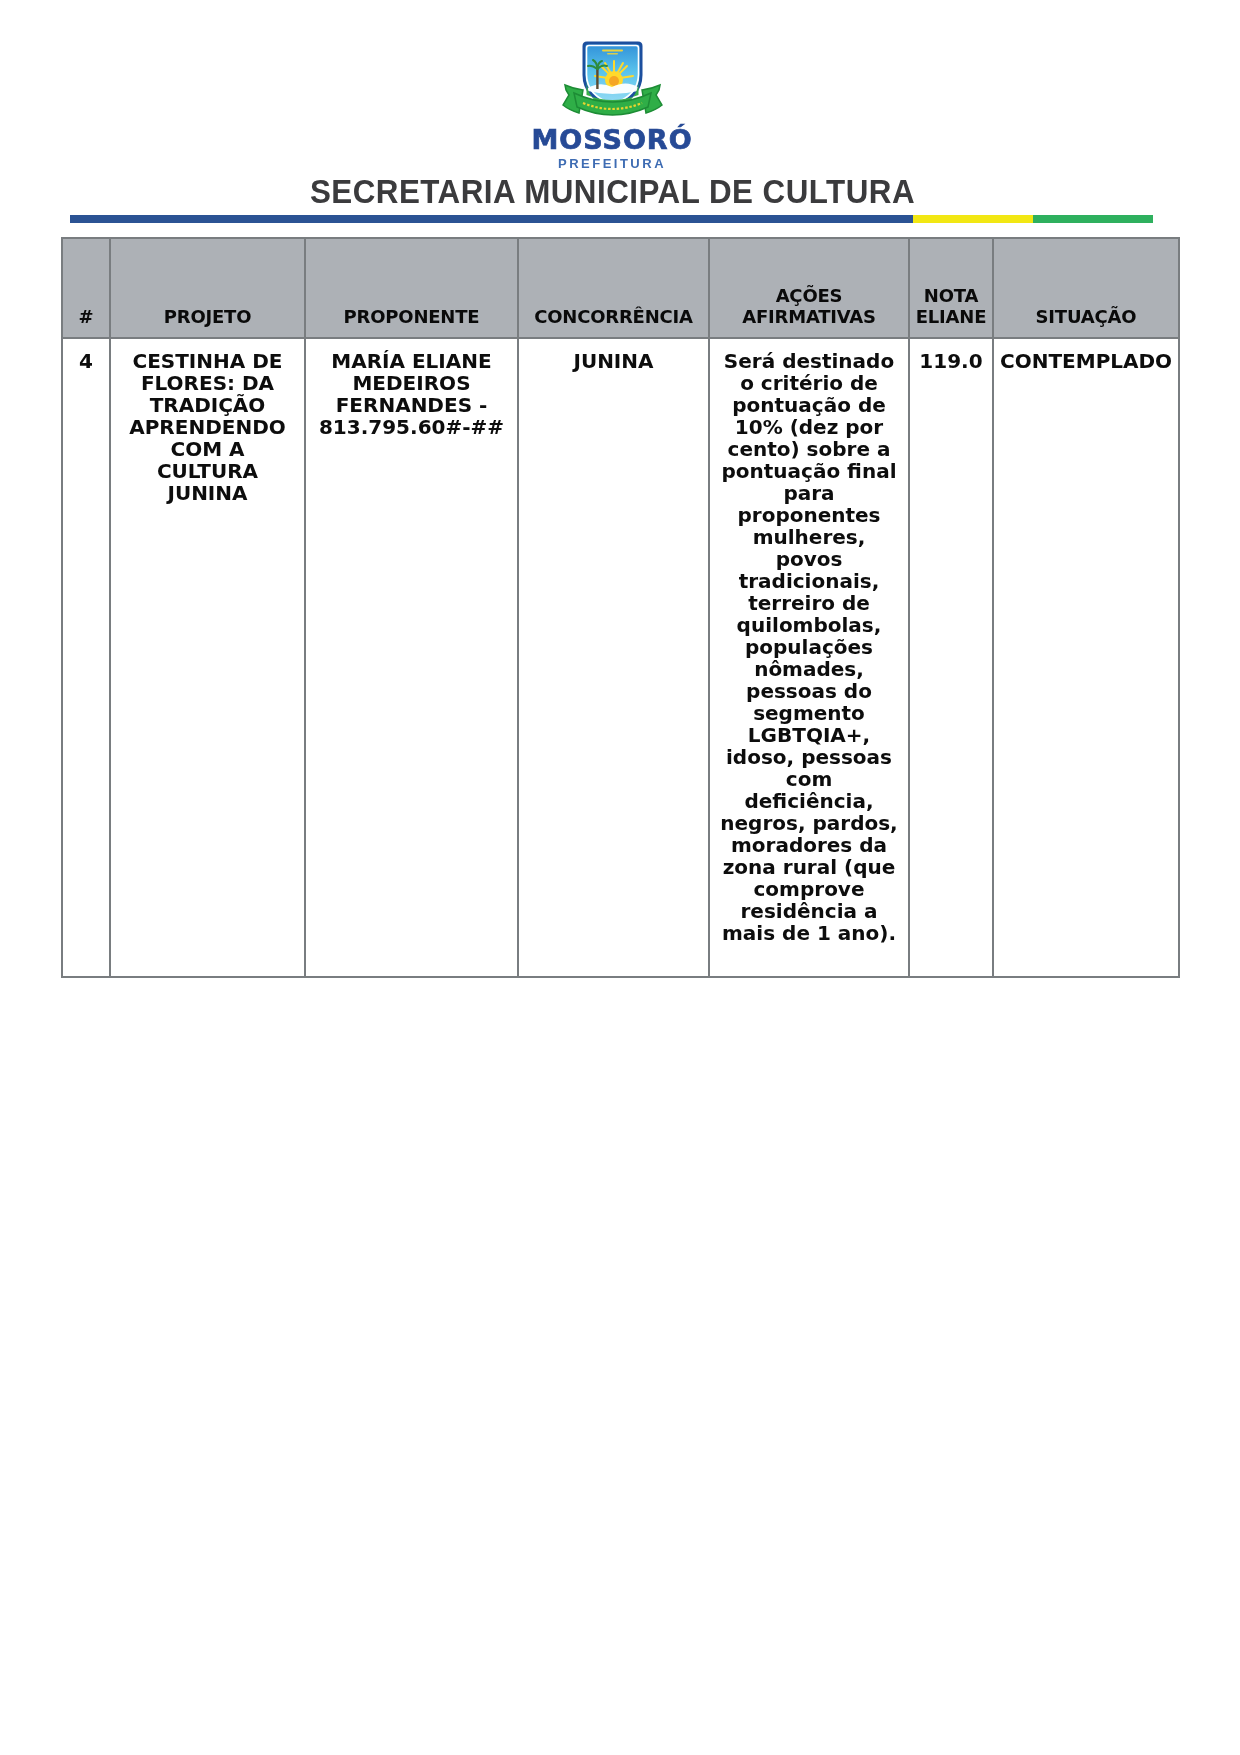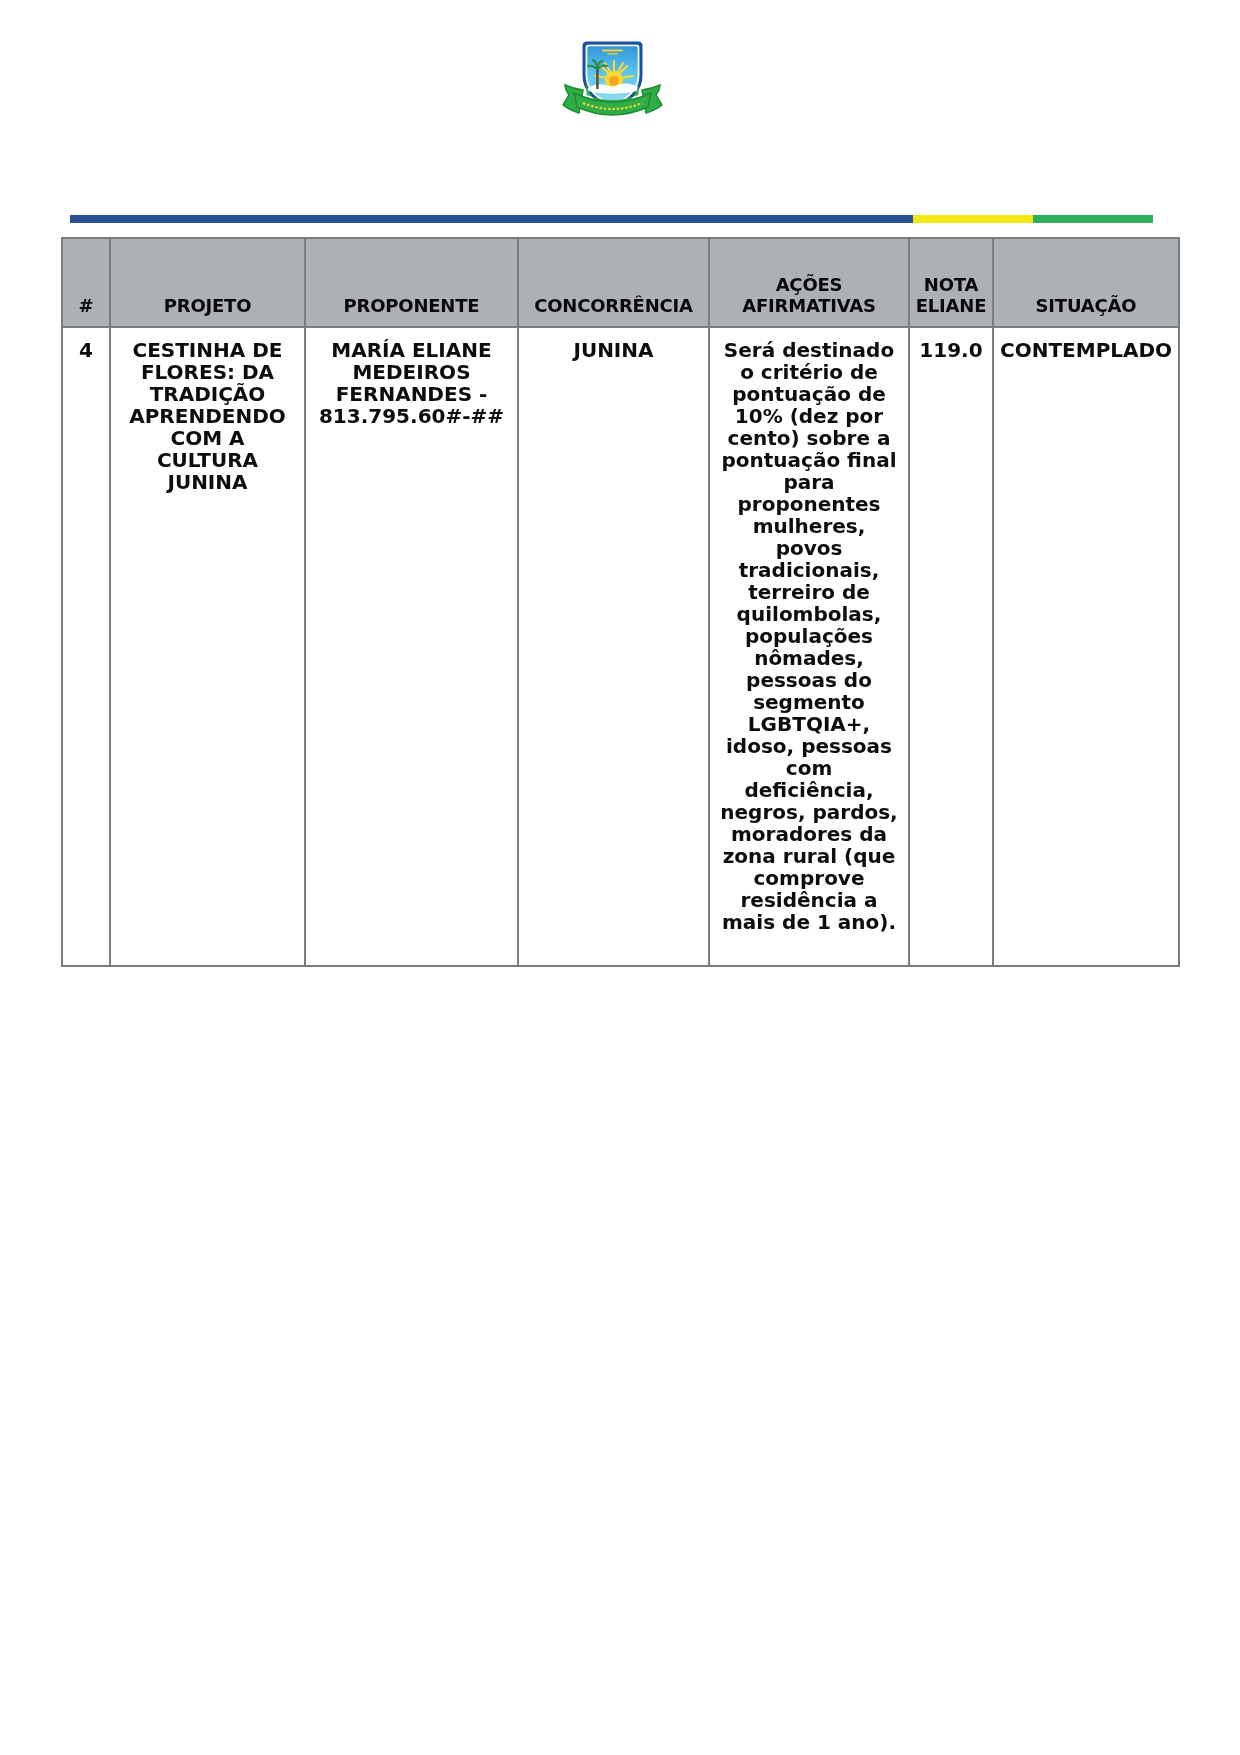--- a/index.html
+++ b/index.html
@@ -22,21 +22,21 @@
   .divider .seg-yellow{width:120px;height:8px;}
   .divider .seg-green{width:120px;height:8px;}
 
   
   table.results{position:absolute;left:61px;top:237px;width:1117px;
       border-collapse:collapse;table-layout:fixed;}
   table.results th,table.results td{border:2px solid #797d80;}
   .tbl-title th{height:39px;background:#adb1b6;font-size:19px;font-weight:bold;
       text-align:center;vertical-align:middle;letter-spacing:0.2px;color:#0a0a0a;}
   .tbl-head th{height:73px;background:#adb1b6;font-size:18px;font-weight:bold;
-      text-align:center;vertical-align:bottom;padding:5px 2px 9px 2px;line-height:1.2;
+      text-align:center;vertical-align:bottom;padding:16px 2px 9px 2px;line-height:1.2;
       white-space:pre-line;letter-spacing:-0.2px;color:#0a0a0a;}
   .tbl-body td{height:626px;background:#ffffff;vertical-align:top;text-align:center;
       font-size:20px;font-weight:bold;line-height:22px;padding:11px 6px 0 6px;
       white-space:pre-line;color:#0d0d0d;}
 </style>
 </head>
 <body>
 
 <div class="page">
 
@@ -81,21 +81,28 @@
       </g>
 
       <path d="M13,52 Q22,56 31,57 L27,80 Q17,77 11,72 L17,62 L14,57 Z" fill="#2fae47" stroke="#1d8c35" stroke-width="1.5"></path>
       <path d="M108,52 Q99,56 90,57 L94,80 Q104,77 110,72 L104,62 L107,57 Z" fill="#2fae47" stroke="#1d8c35" stroke-width="1.5"></path>
       <path d="M22,60 Q60.5,78 99,60 L96,74 Q60.5,90 25,74 Z" fill="#2fae47" stroke="#1d8c35" stroke-width="1.5"></path>
 
       <path d="M31,70 Q60.5,82 90,70" fill="none" stroke="#ffd92b" stroke-width="2.2" stroke-dasharray="2.5 1.8" opacity="0.9"></path>
     </svg>
   </div>
 
+  <div class="brand">
+    <div class="brand-name">MOSSORÓ</div>
+    <div class="brand-sub">PREFEITURA</div>
+  </div>
 
+  <h1 class="doc-title">
+    <span>SECRETARIA MUNICIPAL DE CULTURA</span>
+  </h1>
 
   <div class="divider">
     <span class="seg-blue" style="background: rgb(43, 83, 148);"></span>
     <span class="seg-yellow" style="background: rgb(242, 231, 19);"></span>
     <span class="seg-green" style="background: rgb(46, 176, 94);"></span>
   </div>
 
   <table class="results">
     <colgroup>
       <col style="width:48px">

